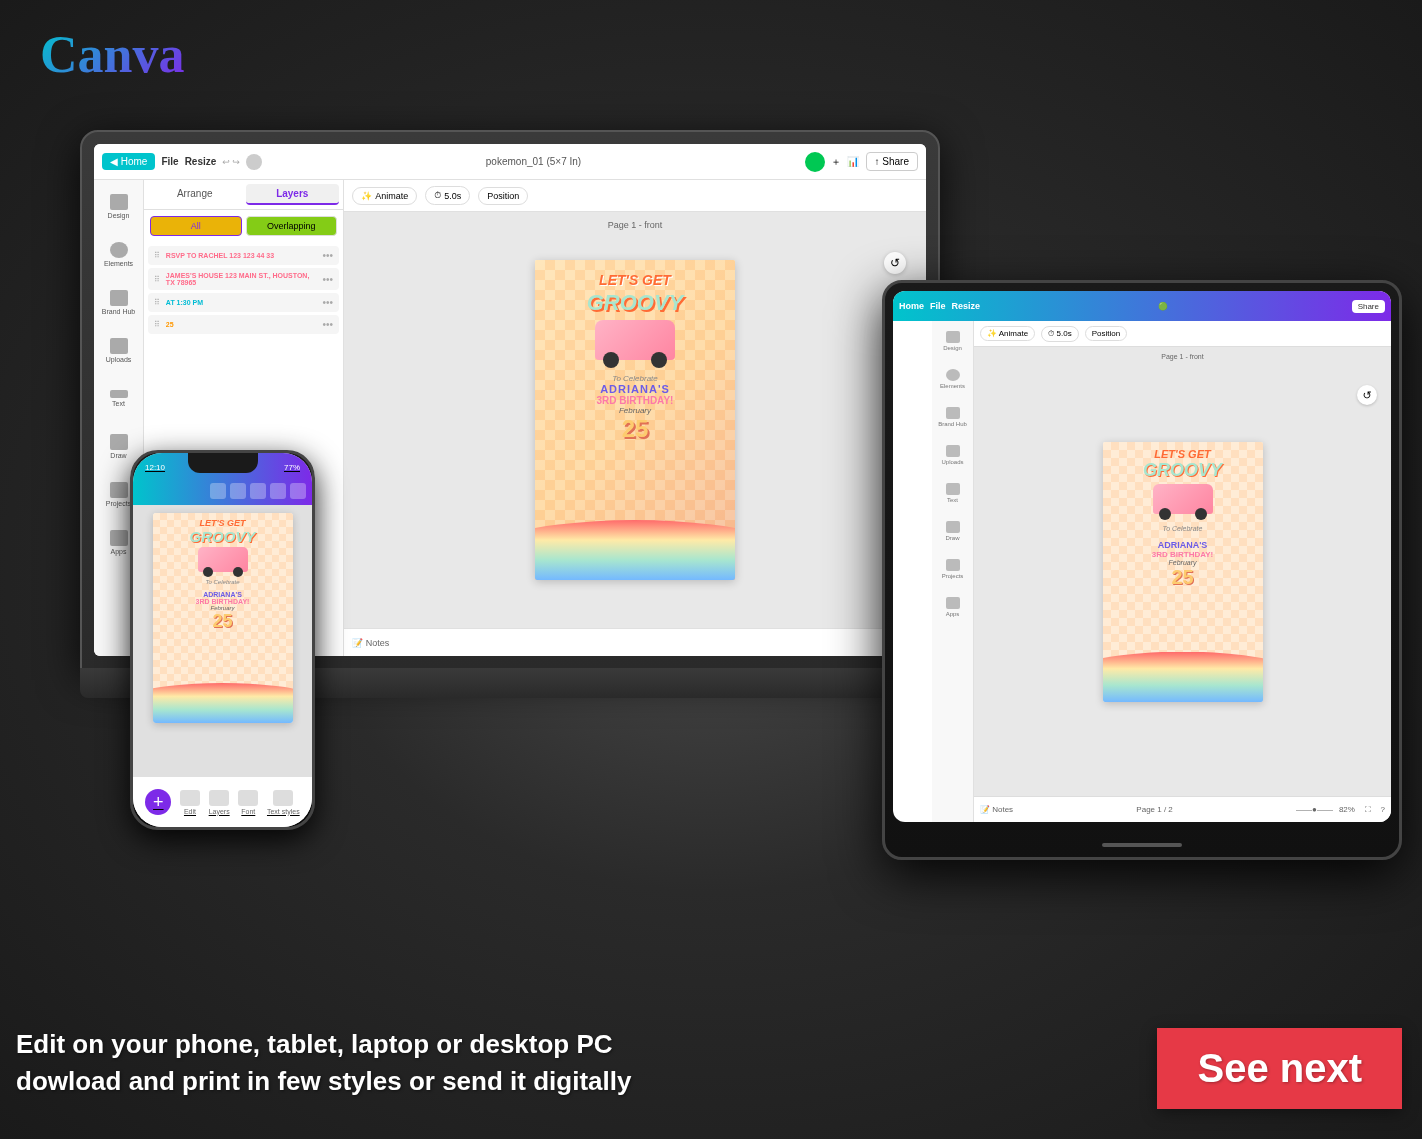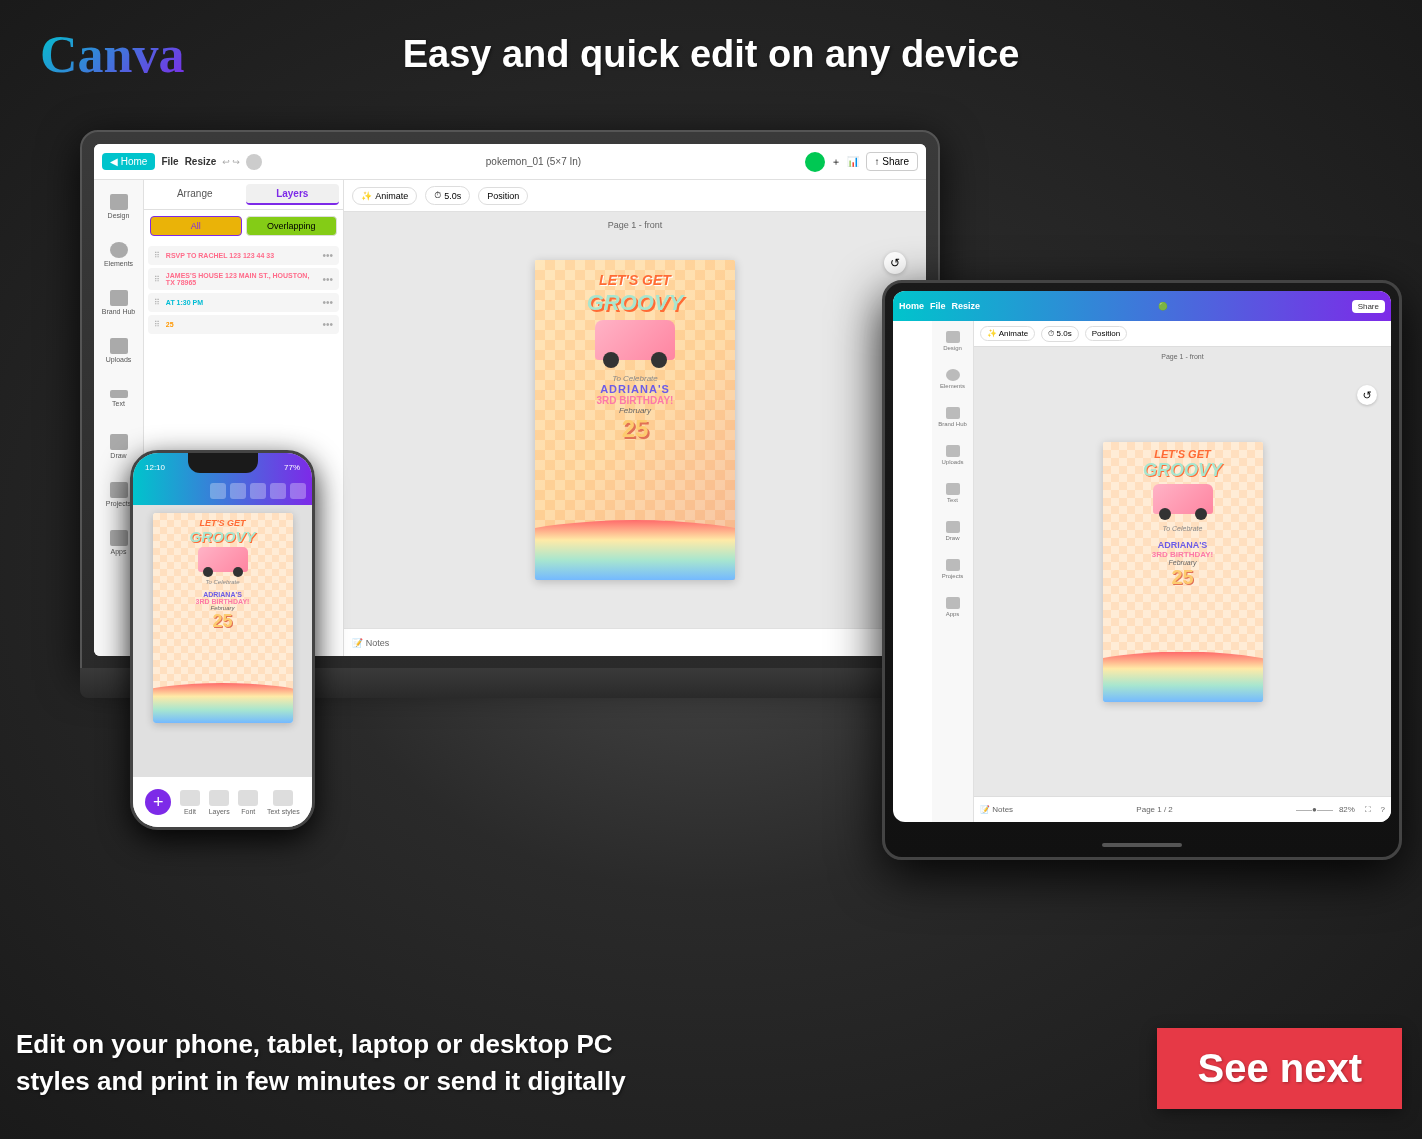--- a/index.html
+++ b/index.html
@@ -787,22 +787,23 @@
       height: 20px;
       background: #1a1a1a;
       border-radius: 0 0 12px 12px;
       z-index: 20;
     }
 
     .phone-screen {
       position: absolute;
       inset: 0;
       background: #f0f0f0;
-      border-radius: 10px;
-      overflow: hidden;
+      border-radius: 29px;
+      overflow: hidden;
+      text-decoration: underline;
     }
 
     .phone-canva-ui {
       width: 100%;
       height: 100%;
       display: flex;
       flex-direction: column;
     }
 
     .phone-status-bar {
@@ -1035,21 +1036,21 @@
   </style>
 </head>
 <body>
 
 <div class="bg"></div>
 
 <div class="canva-logo">Canva</div>
 
 <div class="top-heading">
   <h1>
-    <span>Easy and quick edit on any device</span><br>
+    <br>
   </h1>
 </div>
 
 <div class="laptop-container">
   <div class="laptop-body">
     <div class="laptop-screen">
       <div class="canva-ui">
 
         <div class="canva-topbar">
           <div class="canva-topbar-left">
@@ -1322,16 +1323,16 @@
             <span class="phone-bottom-btn-label">Text styles</span>
           </div>
         </div>
       </div>
     </div>
   </div>
 </div>
 
 <div class="bottom-text">
   <p>Edit on your phone, tablet, laptop or desktop PC</p>
-  <p>styles and print in few minutes or send it digitally</p>
+  <p>dowload and print in few styles or send it digitally</p>
 </div>
 
 <button class="see-next-btn">See next</button>
 
 </body></html>

